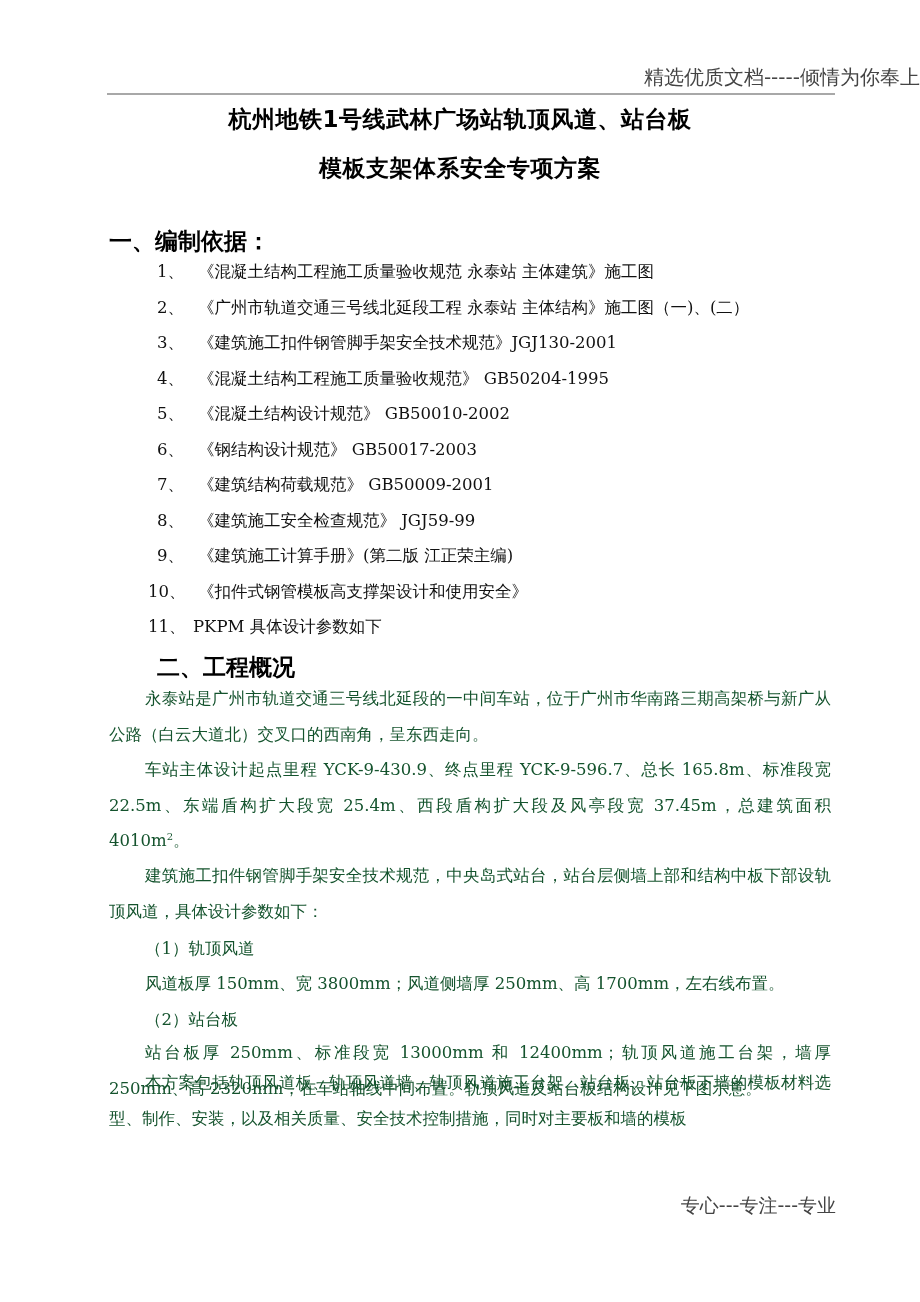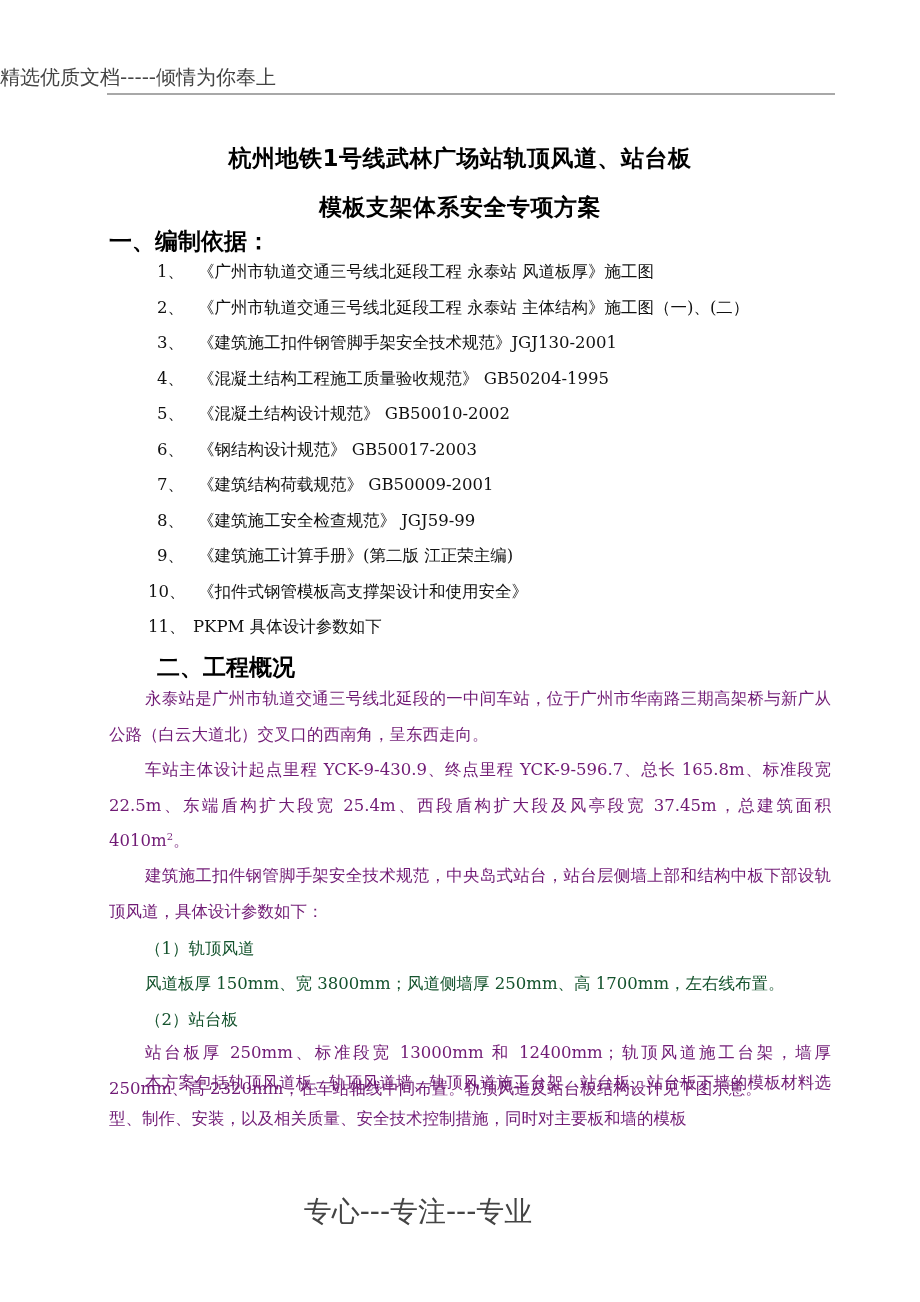--- a/index.html
+++ b/index.html
@@ -1,54 +1,54 @@
 <!DOCTYPE html>
 <html><head>
 <meta charset="utf-8">
 <style>
   html, body { margin: 0; padding: 0; background: #ffffff; }
   body { width: 920px; height: 1302px; position: relative; overflow: hidden;
          font-family: "DejaVu Serif", "Liberation Serif", serif; color: #111; }
-  .page-header { position: absolute; top: 64px; left: 0; width: 920px; text-align: left;
+  .page-header { position: absolute; top: 64px; left: 0; width: 920px; text-align: right;
                  font-family: "DejaVu Sans", "Liberation Sans", sans-serif; font-size: 20px; color: #444; }
   .header-rule { position: absolute; top: 93px; left: 107px; width: 728px; height: 0;
                  border-top: 2px solid #a8a8a8; }
   .doc-title { position: absolute; left: 0; width: 920px; text-align: center;
                font-family: "DejaVu Sans", "Liberation Sans", sans-serif; font-weight: bold;
-               font-size: 23px; color: #000; letter-spacing: 0.5px; margin-top: 39px; }
+               font-size: 23px; color: #000; letter-spacing: 0.5px; }
   .title-1 { top: 104px; }
   .title-2 { top: 153px; }
   .section { position: absolute; left: 109px; font-family: "DejaVu Sans", "Liberation Sans", sans-serif;
              font-weight: bold; font-size: 23px; color: #000; }
   .list { position: absolute; left: 0; top: 0; }
   .list-item { position: absolute; font-size: 16.5px; white-space: nowrap; color: #111; }
   .list-num { position: absolute; left: 0; }
   .list-text { position: absolute; left: 41px; white-space: nowrap; }
   .para { position: absolute; left: 109px; width: 722px; font-size: 16.5px; line-height: 35.5px;
-          text-indent: 36px; text-align: justify; color: #701a75; }
+          text-indent: 36px; text-align: justify; color: #14532d; }
   .sub { position: absolute; left: 145px; font-size: 16.5px; color: #14532d; white-space: nowrap; }
-  .page-footer { position: absolute; top: 1193px; left: 0; width: 836px; text-align: center;
-                 font-family: "DejaVu Sans", "Liberation Sans", sans-serif; font-size: 28px; color: #444; }
+  .page-footer { position: absolute; top: 1193px; left: 0; width: 836px; text-align: right;
+                 font-family: "DejaVu Sans", "Liberation Sans", sans-serif; font-size: 19px; color: #444; }
   sup { font-size: 10px; vertical-align: super; line-height: 0; }
 </style>
 </head>
 <body>
 
 <div class="page-header">精选优质文档-----倾情为你奉上</div>
 <div class="header-rule"></div>
 
 <div class="doc-title title-1">杭州地铁1号线武林广场站轨顶风道、站台板</div>
 <div class="doc-title title-2">模板支架体系安全专项方案</div>
 
 <div class="section" style="top:226px;">一、编制依据：</div>
 
 <div class="list">
   <div class="list-item" style="top:261px;left:157px;">
     <span class="list-num">1、</span>
-    <span class="list-text">《广州市轨道交通三号线北延段工程 永泰站 风道板厚》施工图</span>
+    <span class="list-text">《混凝土结构工程施工质量验收规范 永泰站 主体建筑》施工图</span>
   </div>
   <div class="list-item" style="top:297px;left:157px;">
     <span class="list-num">2、</span>
     <span class="list-text">《广州市轨道交通三号线北延段工程 永泰站 主体结构》施工图（一)、(二）</span>
   </div>
   <div class="list-item" style="top:332px;left:157px;">
     <span class="list-num">3、</span>
     <span class="list-text">《建筑施工扣件钢管脚手架安全技术规范》JGJ130-2001</span>
   </div>
   <div class="list-item" style="top:368px;left:157px;">

